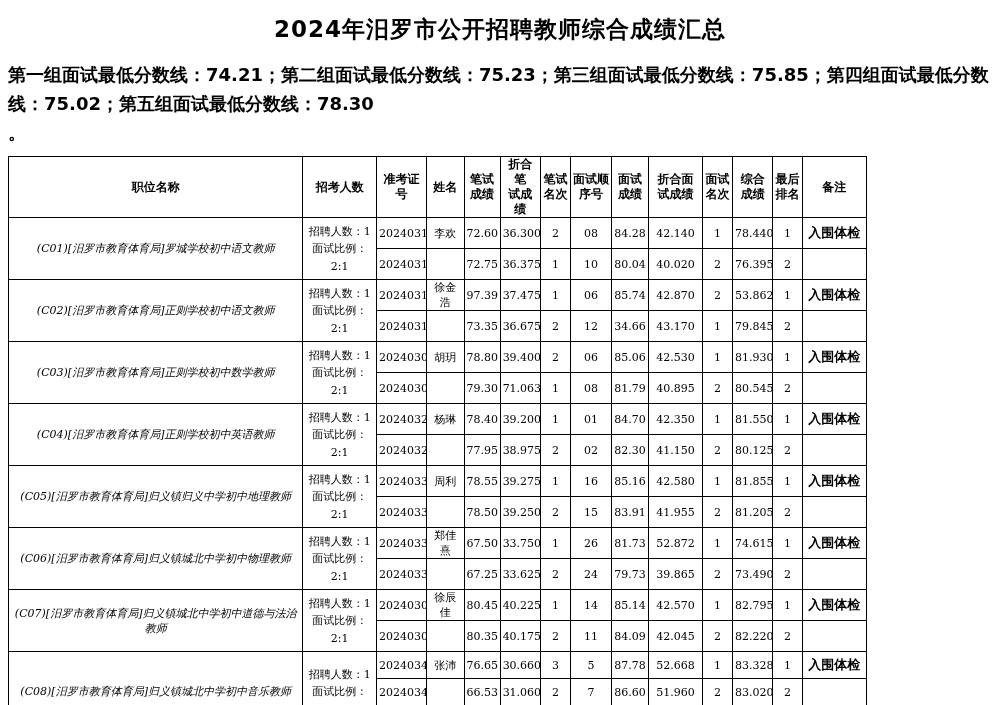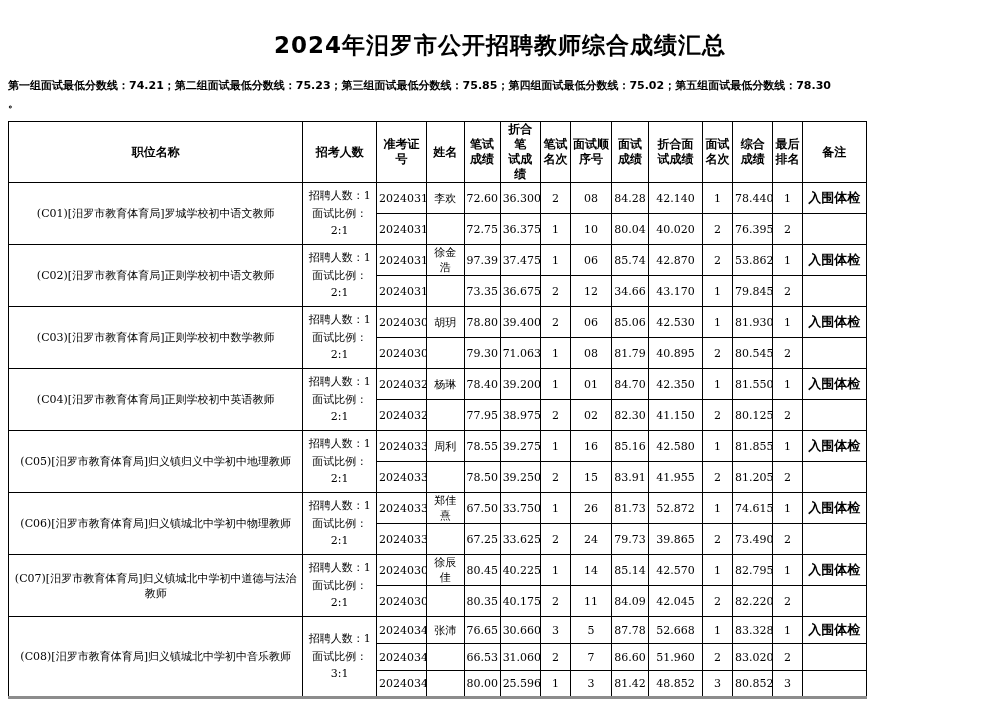--- a/index.html
+++ b/index.html
@@ -6,27 +6,27 @@
   body {
     width:1000px; height:705px;
     background:#ffffff; color:#000;
     font-family:"Liberation Sans", sans-serif;
     overflow:hidden; position:relative;
   }
   .doc-title {
     text-align:center;
     font-size:23px;
     font-weight:bold;
-    padding-top:30px;
+    padding-top:14px;
     letter-spacing:1px;
     font-family:"DejaVu Sans", sans-serif;
   }
   .score-lines {
     margin:16px 8px 0 8px;
-    font-size:11px;
+    font-size:18px;
     font-weight:bold;
     line-height:1.6;
     font-family:"DejaVu Sans", sans-serif;
   }
   table.results {
     border-collapse:collapse;
     table-layout:fixed;
     width:859px;
     margin:9px 0 0 8px;
     border:1px solid #000;
@@ -43,21 +43,21 @@
     font-size:12px;
     font-weight:bold;
     height:54px;
     line-height:1.25;
     font-family:"DejaVu Sans", sans-serif;
   }
   table.results td {
     font-size:11px;
     font-family:"DejaVu Serif", serif;
   }
-  td.pos-cell { font-size:10.5px; }
+  td.pos-cell { font-size:10.5px;font-style:italic; }
   td.recruit-cell { font-size:10.5px; line-height:1.6; }
   td.remark-cell.filled {
     font-weight:bold;
     font-size:13px;
     font-family:"DejaVu Sans", sans-serif;
   }
   .page-footer {
     text-align:center;
     font-size:17px;
     margin-top:5px;

